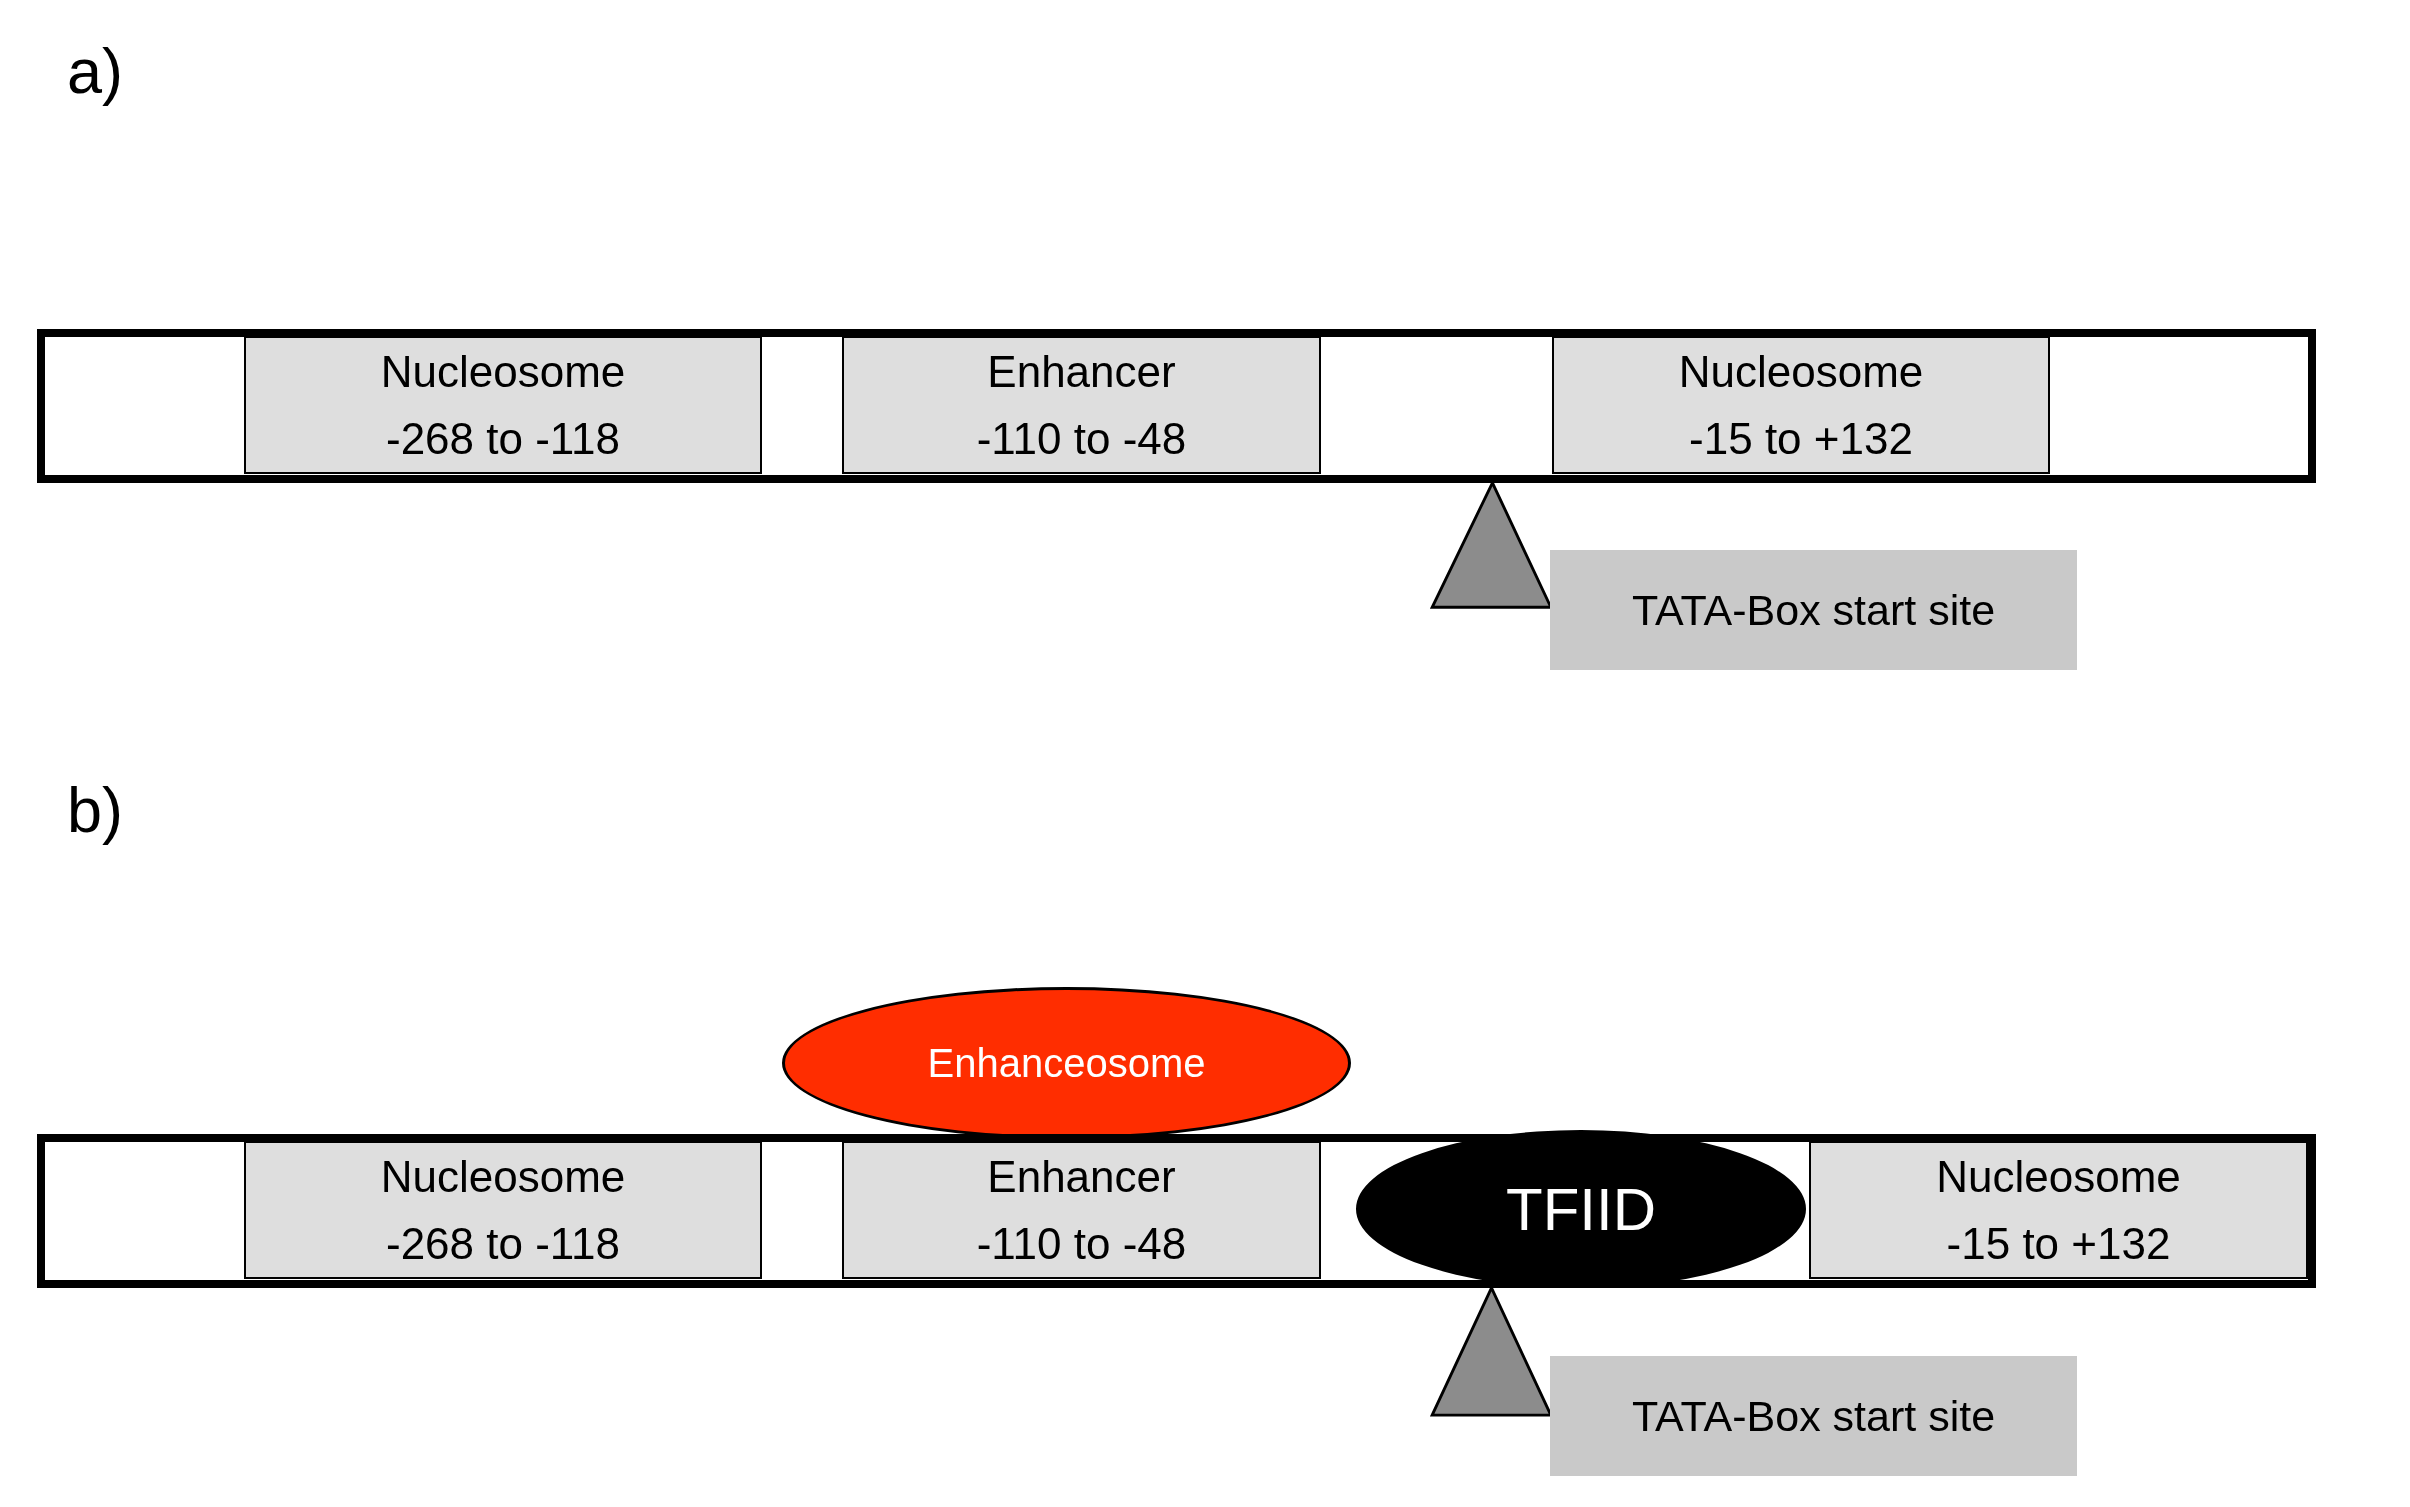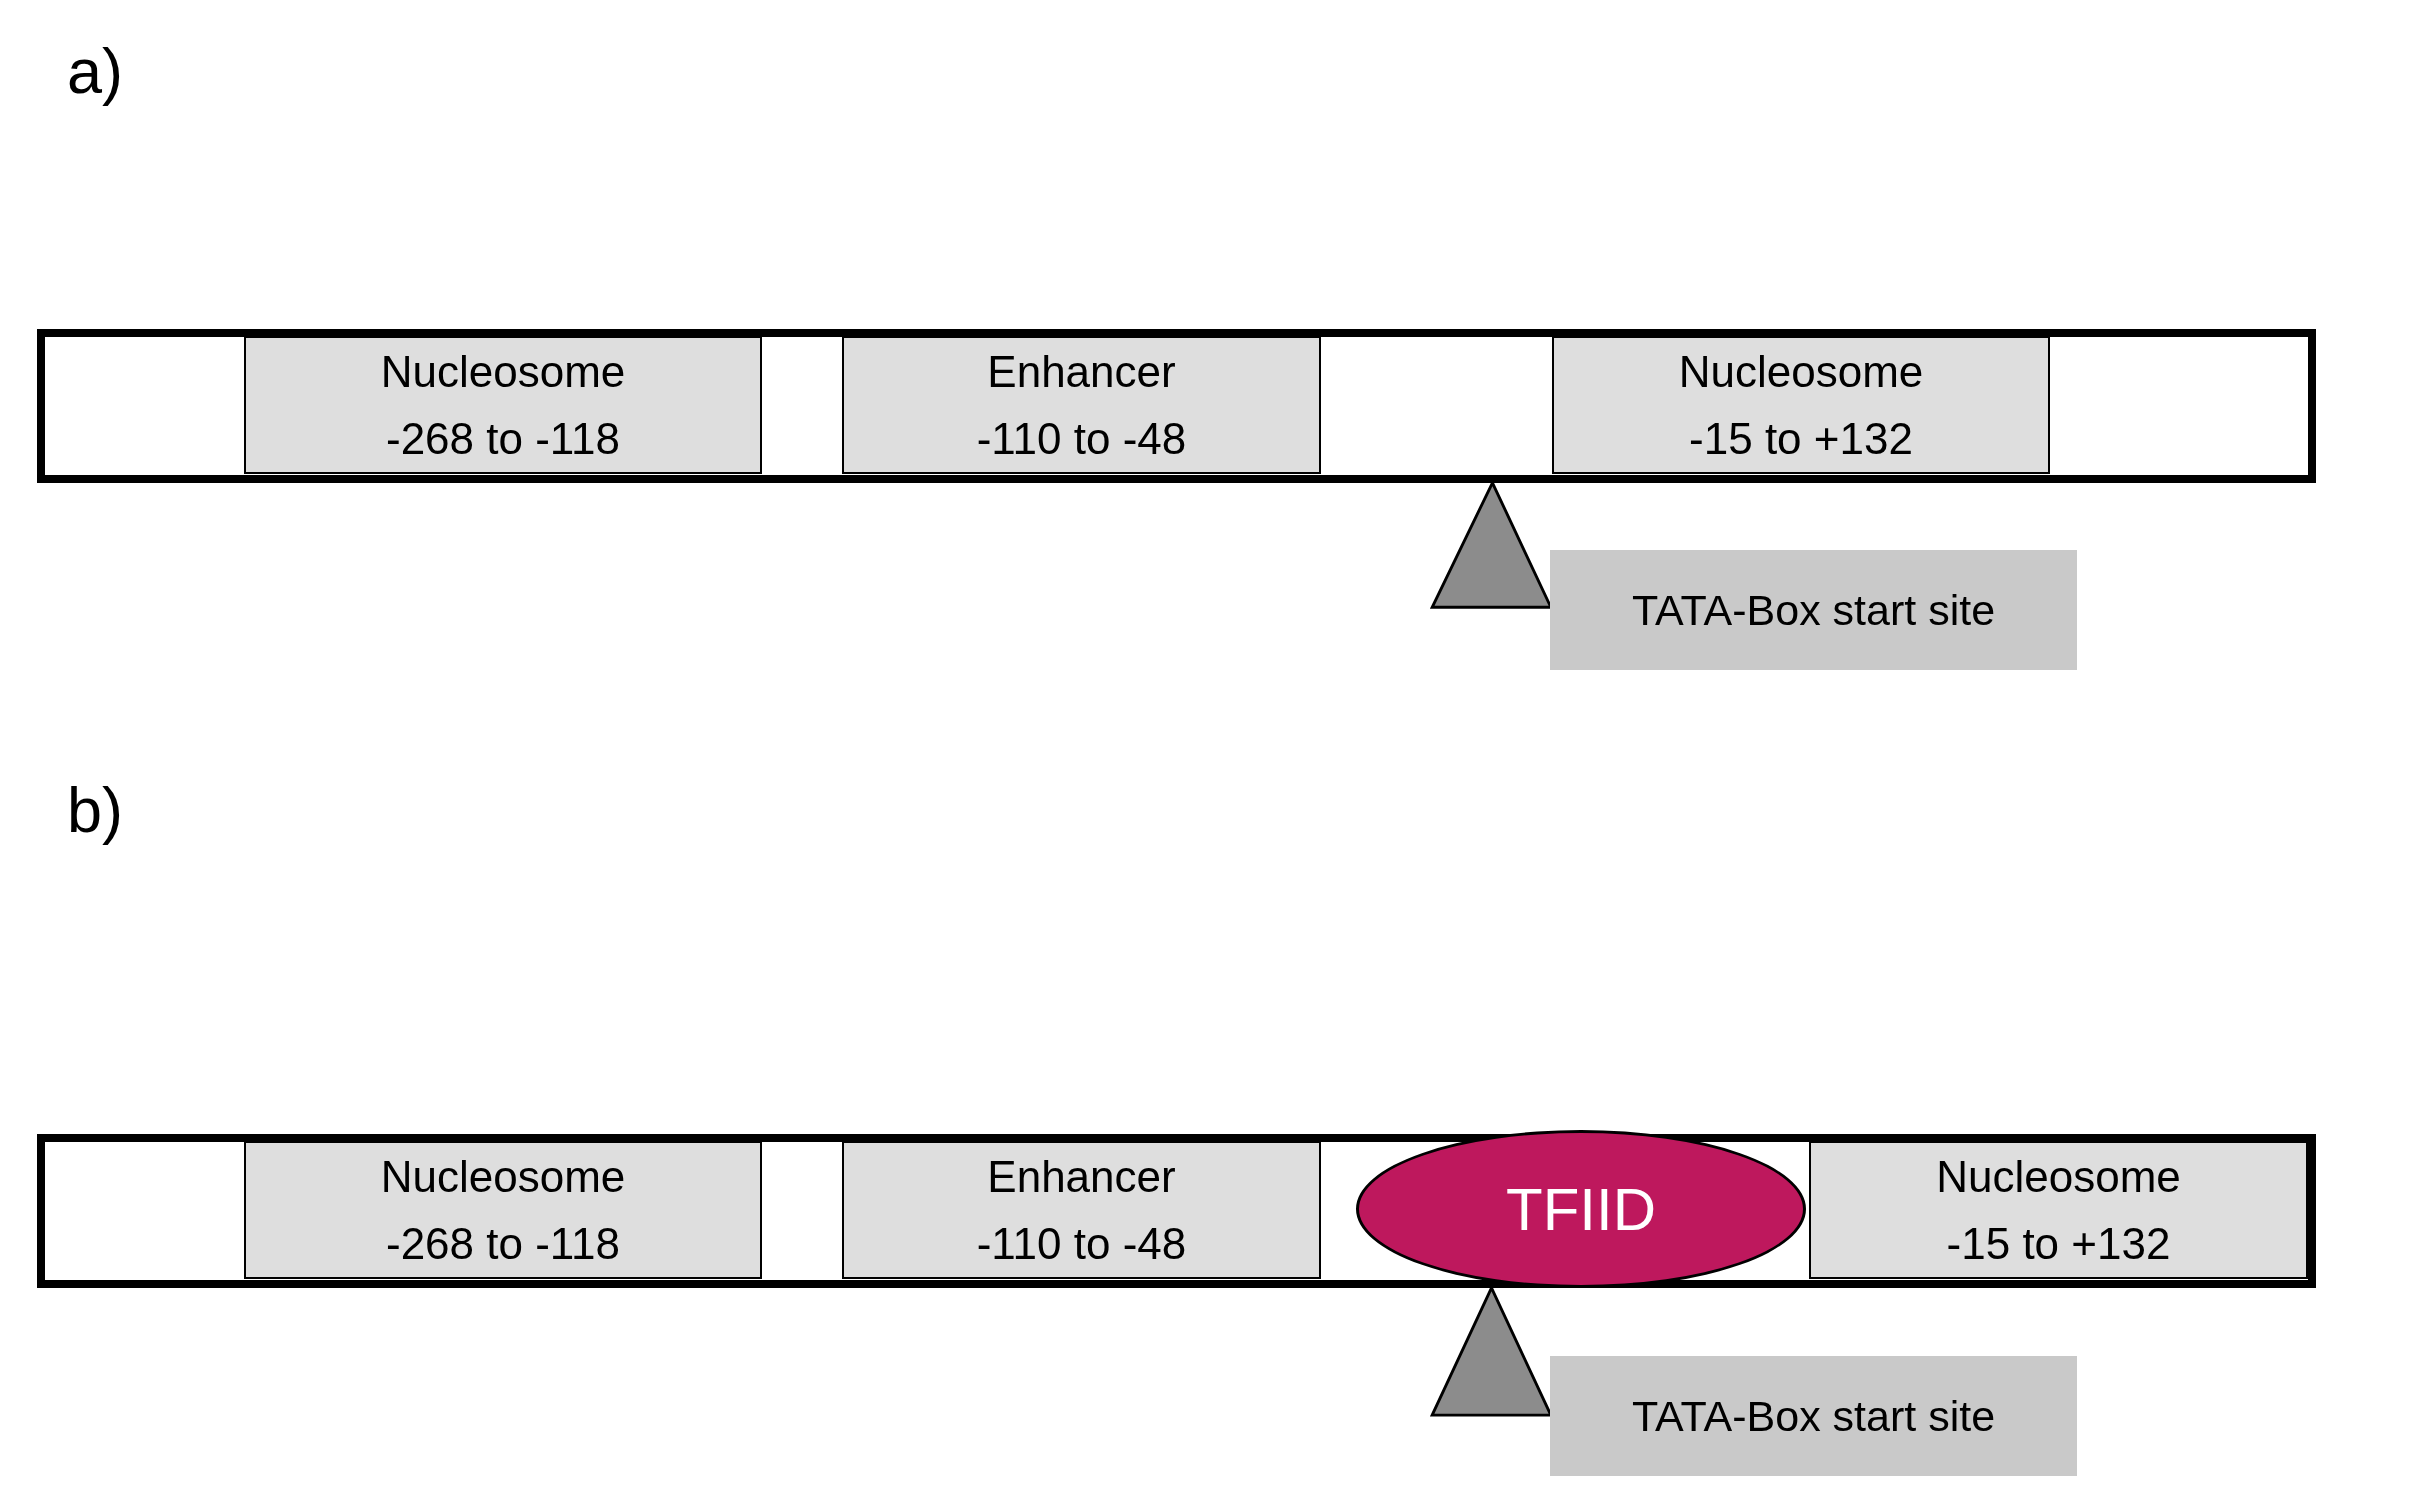--- a/index.html
+++ b/index.html
@@ -108,39 +108,42 @@
   <svg class="tri" style="left:1429px; top:479px;" viewBox="0 0 130 140">
     <polygon points="66,4 3,134 127,134" stroke="#000000" stroke-width="3" fill="#8c8c8c"></polygon>
   </svg>
 
   <div class="tata-box" style="left: 1550px; top: 550px; background-color: rgb(201, 201, 201);">
     <span>TATA-Box start site</span>
   </div>
 
   <div class="panel-label" style="left:67px; top:776px;">b)</div>
 
+  <div class="ellipse enhanceosome" style="background-color: rgb(255, 45, 0);">
+    <span>Enhanceosome</span>
+  </div>
 
   <div class="dna-bar" style="top:1134px;"></div>
 
   <div class="seg" style="left: 244px; top: 1141px; width: 518px; background-color: rgb(222, 222, 222);">
     <span>Nucleosome</span>
     <span>-268 to -118</span>
   </div>
 
   <div class="seg" style="left: 842px; top: 1141px; width: 479px; background-color: rgb(222, 222, 222);">
     <span>Enhancer</span>
     <span>-110 to -48</span>
   </div>
 
   <div class="seg" style="left: 1809px; top: 1141px; width: 499px; background-color: rgb(222, 222, 222);">
     <span>Nucleosome</span>
     <span>-15 to +132</span>
   </div>
 
-  <div class="ellipse tfiid" style="background-color: #be185d;">
+  <div class="ellipse tfiid" style="background-color: #000000;">
     <span>TFIID</span>
   </div>
 
   <svg class="tri" style="left:1429px; top:1284px;" viewBox="0 0 130 140">
     <polygon points="65,4 3,137 127,137" stroke="#000000" stroke-width="3" fill="#8c8c8c"></polygon>
   </svg>
 
   <div class="tata-box" style="left: 1550px; top: 1356px; background-color: rgb(201, 201, 201);">
     <span>TATA-Box start site</span>
   </div>

